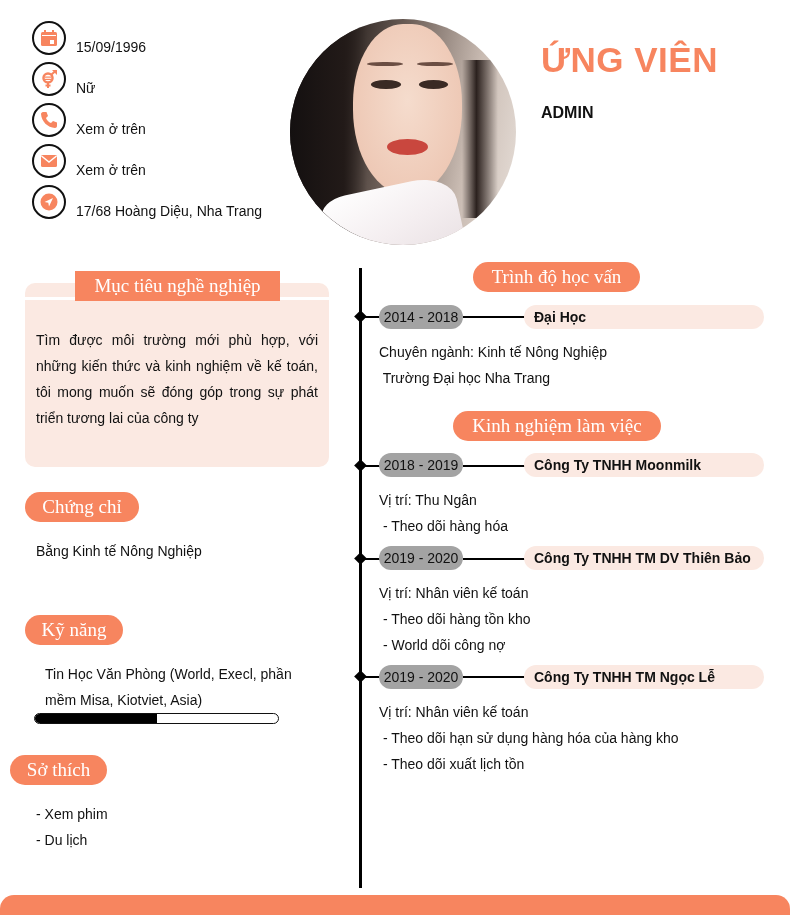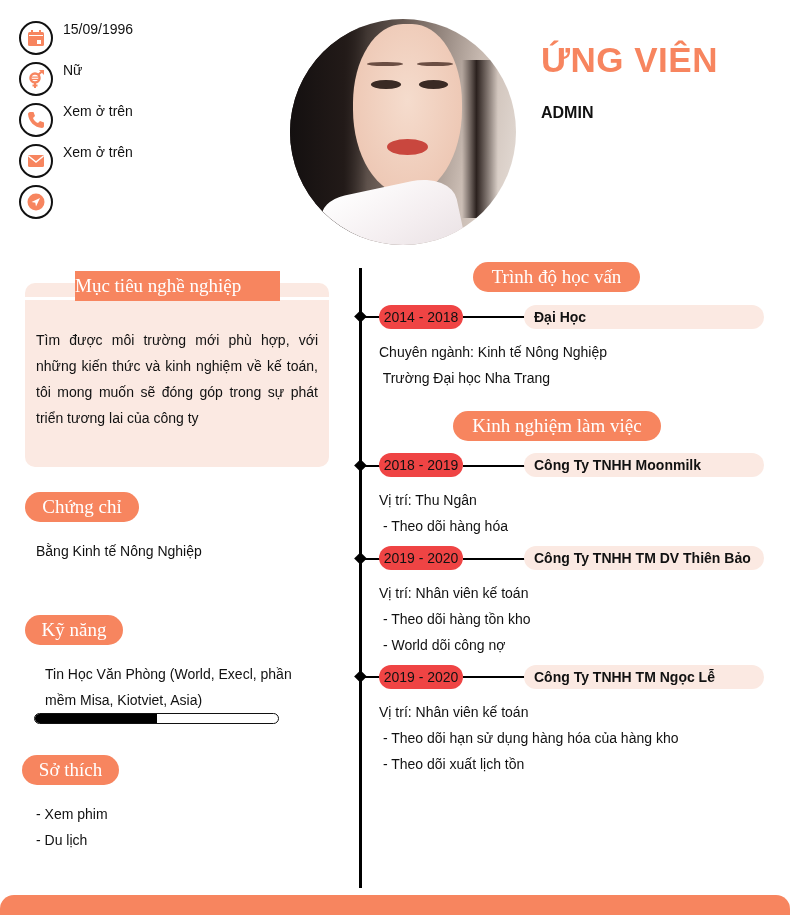--- a/index.html
+++ b/index.html
@@ -1,20 +1,20 @@
 <!DOCTYPE html>
 <html><head>
   <meta charset="utf-8">
   <style>
     * { box-sizing: border-box; margin: 0; padding: 0; }
     html, body { width: 800px; height: 915px; background: #ffffff; overflow: hidden; }
     body { position: relative; font-family: "Liberation Sans", "DejaVu Sans", sans-serif; color: #111; font-size: 14px; }
 
     
-    .contact { position: absolute; left: 19px; display: flex; align-items: flex-start; height: 34px; }
+    .contact { position: absolute; left: 32px; display: flex; align-items: flex-end; height: 34px; }
     .contact .ic { width: 34px; height: 34px; border: 2px solid #111; border-radius: 50%; display: flex; align-items: center; justify-content: center; flex-shrink: 0; }
     .contact .ic svg { width: 20px; height: 20px; display: block; }
     .contact .txt { margin-left: 10px; font-size: 14px; color: #111; white-space: nowrap; }
 
     
     .avatar { position: absolute; left: 290px; top: 19px; width: 226px; height: 226px; border-radius: 50%; overflow: hidden;
       background: radial-gradient(ellipse 38% 48% at 52% 42%, #f3d3c3 0%, #ecc4b0 60%, rgba(236,196,176,0) 62%),
                   linear-gradient(100deg, #1c1614 0%, #2a221f 22%, #6d5f58 45%, #c9bbb2 75%, #e8e0da 100%); }
     .avatar .hair-l { position:absolute; left:0; top:0; width:34%; height:100%; background: linear-gradient(90deg,#141010 0%,#221a18 70%,rgba(34,26,24,0) 100%); }
     .avatar .hair-r { position:absolute; right:8%; top:18%; width:16%; height:70%; background: linear-gradient(90deg,rgba(30,24,22,0),#2b211e 40%,rgba(120,110,100,0) 100%); }
@@ -29,34 +29,34 @@
     
     .name { position: absolute; left: 541px; top: 40px; font-size: 35px; font-weight: bold; color: #f7855f; letter-spacing: 0.5px; }
     .role { position: absolute; left: 541px; top: 104px; font-size: 16px; font-weight: bold; color: #111; }
 
     
     .pill { position: absolute; background: #f7855f; color: #fff; font-family: "Liberation Serif", "DejaVu Serif", serif; font-size: 19px; border-radius: 16px; height: 30px; line-height: 30px; text-align: center; white-space: nowrap; }
 
     
     .obj-box { position: absolute; left: 25px; top: 283px; width: 304px; height: 184px; background: #fbe9e2; border-radius: 10px; }
     .obj-divider { position: absolute; left: 25px; top: 297px; width: 304px; height: 3px; background: #ffffff; }
-    .obj-pill { position: absolute; left: 75px; top: 271px; width: 205px; height: 30px; background: #f7855f; color: #fff; font-family: "Liberation Serif", "DejaVu Serif", serif; font-size: 19px; text-align: left; line-height: 30px; }
+    .obj-pill { position: absolute; left: 75px; top: 271px; width: 205px; height: 30px; background: #f7855f; color: #fff; font-family: "Liberation Serif", "DejaVu Serif", serif; font-size: 19px; text-align: center; line-height: 30px; }
     .obj-text { position: absolute; left: 36px; top: 327px; width: 282px; font-size: 14px; line-height: 26px; text-align: justify; color: #111; }
 
     .plain { position: absolute; font-size: 14px; color: #111; line-height: 26px; }
 
     
     .skill-bar { position: absolute; left: 34px; top: 713px; width: 245px; height: 11px; border: 1.5px solid #111; border-radius: 6px; overflow: hidden; background: #fff; }
     .skill-fill { height: 100%; width: 50%; background: #000; }
 
     
     .tl-line { position: absolute; left: 359px; top: 268px; width: 3px; height: 620px; background: #000; }
     .tl-dot { position: absolute; width: 9px; height: 9px; background: #000; transform: rotate(45deg); left: 356px; }
     .tl-conn { position: absolute; height: 1.5px; background: #000; }
-    .tl-date { position: absolute; left: 379px; width: 84px; height: 24px; line-height: 24px; border-radius: 12px; background: #ef4444; font-size: 14px; text-align: center; color: #111; }
+    .tl-date { position: absolute; left: 379px; width: 84px; height: 24px; line-height: 24px; border-radius: 12px; background: #a3a3a3; font-size: 14px; text-align: center; color: #111; }
     .tl-title { position: absolute; left: 524px; width: 240px; height: 24px; line-height: 24px; border-radius: 12px; background: #fbe9e2; font-size: 14px; font-weight: bold; padding-left: 10px; color: #111; white-space: nowrap; }
     .tl-detail { position: absolute; left: 379px; font-size: 14px; line-height: 26px; color: #111; white-space: nowrap; }
 
     .footer-bar { position: absolute; left: 0; top: 895px; width: 790px; height: 30px; background: #f7855f; border-radius: 14px 14px 0 0; }
   </style>
 </head>
 <body>
 
 <div class="contact" style="top:21px;">
   <span class="ic">
@@ -101,20 +101,21 @@
   </span>
   <span class="txt">Xem ở trên</span>
 </div>
 <div class="contact" style="top:185px;">
   <span class="ic">
     <svg viewBox="0 0 20 20">
         <circle cx="10" cy="10" r="8.5" fill="#f7855f"></circle>
         <polygon points="5.5,10 14,6 10,14.5 9.3,10.7" fill="#fff"></polygon>
       </svg>
   </span>
+  <span class="txt">17/68 Hoàng Diệu, Nha Trang</span>
 </div>
 
 <div class="avatar">
   <div class="hair-l"></div>
   <div class="hair-r"></div>
   <div class="face"></div>
   <div class="brow l"></div>
     <div class="brow r"></div>
   <div class="eye l"></div>
     <div class="eye r"></div>
@@ -132,21 +133,21 @@
 
 <div class="pill" style="left:25px; top:492px; width:114px;">Chứng chỉ</div>
 <div class="plain" style="left:36px; top:538px;">Bằng Kinh tế Nông Nghiệp</div>
 
 <div class="pill" style="left:25px; top:615px; width:98px;">Kỹ năng</div>
 <div class="plain" style="left:45px; top:661px; width:255px;">Tin Học Văn Phòng (World, Execl, phần mềm Misa, Kiotviet, Asia)</div>
 <div class="skill-bar">
     <div class="skill-fill" style="width: 50%;"></div>
   </div>
 
-<div class="pill" style="left:22px; top:755px; width:97px;">Sở thích</div>
+<div class="pill" style="left:10px; top:755px; width:97px;">Sở thích</div>
 <div class="plain" style="left:36px; top:801px;">- Xem phim</div>
 <div class="plain" style="left:36px; top:827px;">- Du lịch</div>
 
 <div class="tl-line"></div>
 
 <div class="pill" style="left:473px; top:262px; width:167px;">Trình độ học vấn</div>
 <div class="tl-dot" style="top:312px;"></div>
 <div class="tl-conn" style="left:361px; top:316px; width:20px;"></div>
 <div class="tl-date" style="top:305px;">2014 - 2018</div>
 <div class="tl-conn" style="left:463px; top:316px; width:62px;"></div>

